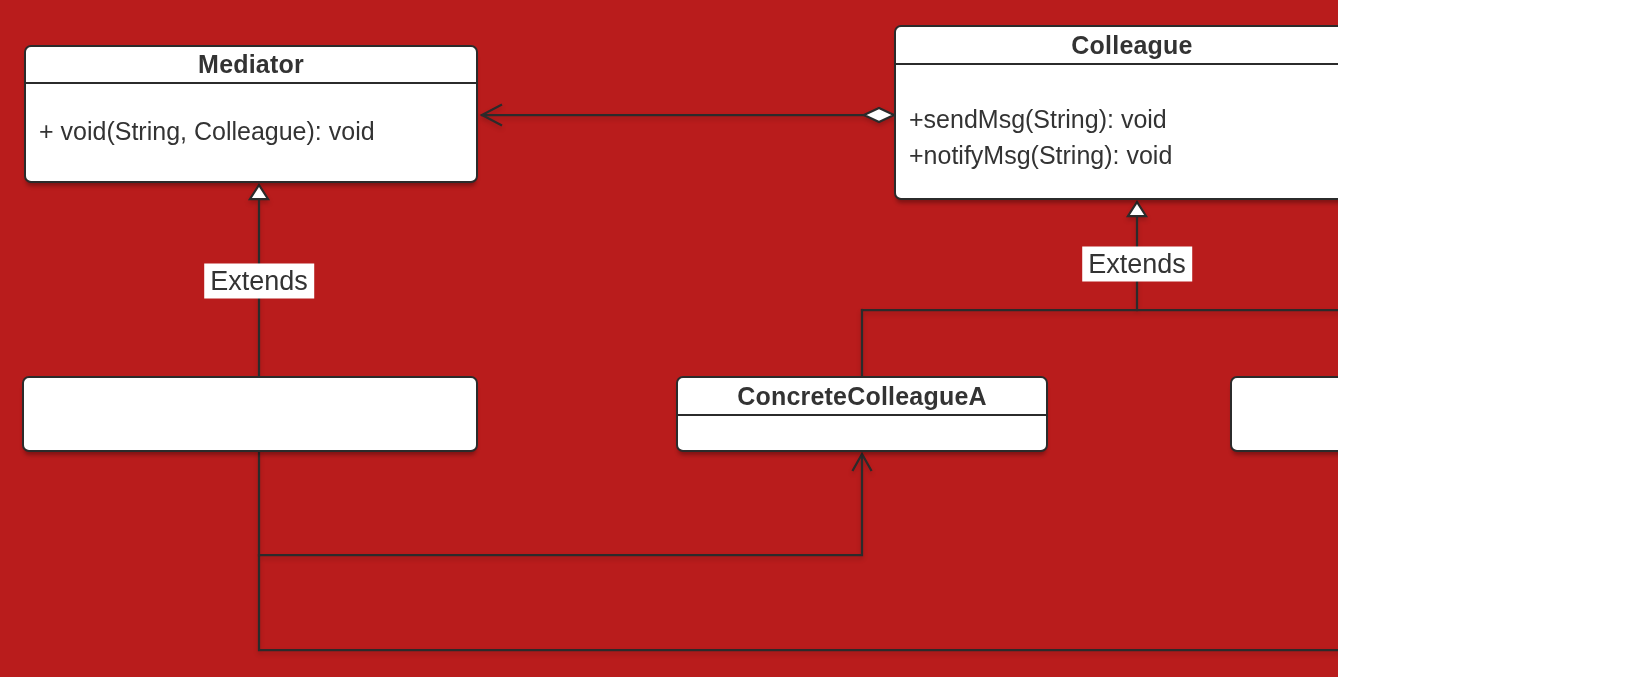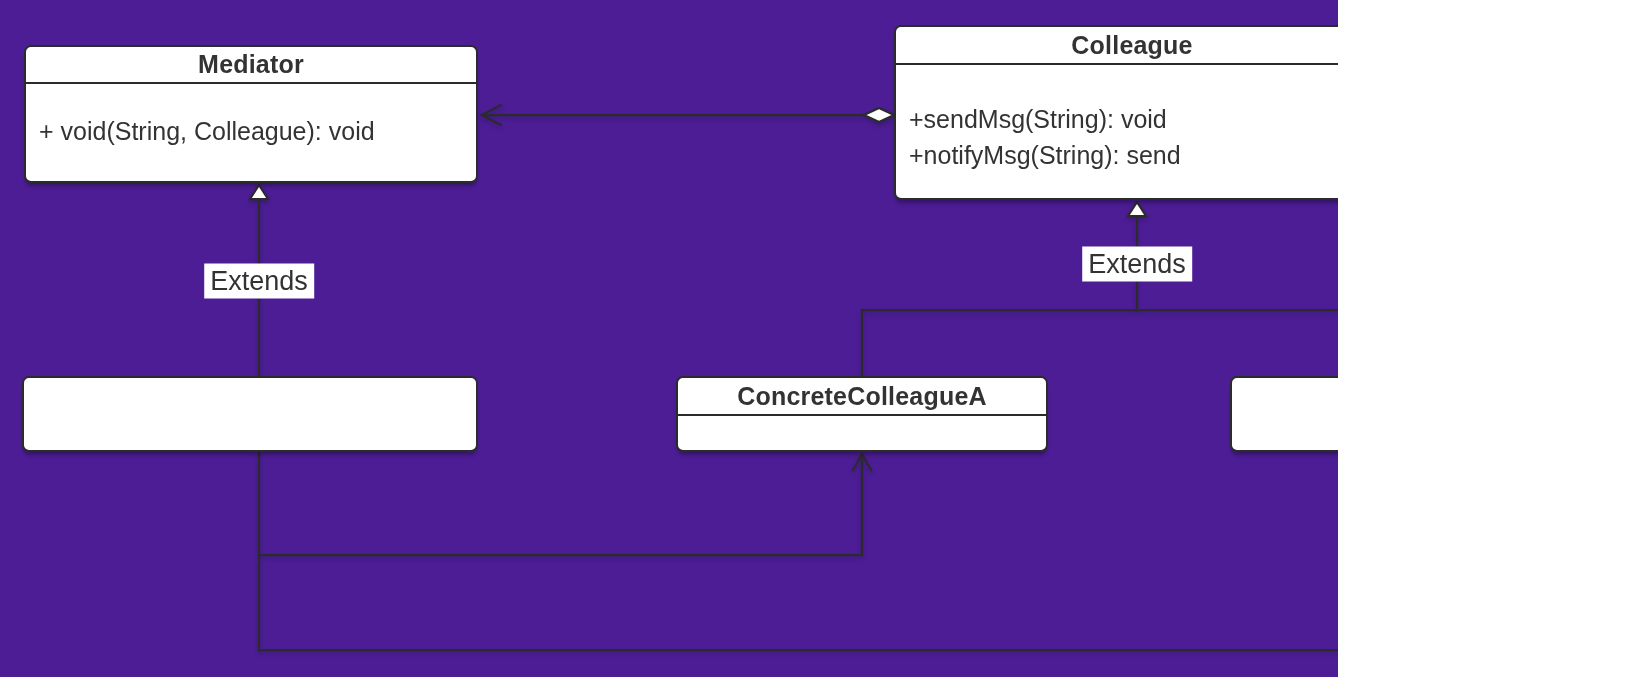--- a/index.html
+++ b/index.html
@@ -3,21 +3,21 @@
 <meta charset="utf-8">
 <style>
   * { margin: 0; padding: 0; box-sizing: border-box; }
   html, body { background: #ffffff; }
   body { font-family: "Liberation Sans", "DejaVu Sans", sans-serif; }
 
   .canvas {
     position: relative;
     width: 1338px;
     height: 677px;
-    background: #4c1d95;
+    background: #b91c1c;
     overflow: hidden;
   }
 
   svg.connectors {
     position: absolute;
     left: 0; top: 0;
     width: 1630px; height: 677px;
     filter: drop-shadow(0 3px 2px rgba(0,0,0,0.18));
   }
 
@@ -127,21 +127,21 @@
     <div class="box-title">Mediator</div>
     <div class="box-body">
       <div>+ void(String, Colleague): void</div>
     </div>
   </div>
 
   <div class="uml-box box-colleague">
     <div class="box-title">Colleague</div>
     <div class="box-body">
       <div>+sendMsg(String): void</div>
-      <div>+notifyMsg(String): send</div>
+      <div>+notifyMsg(String): void</div>
     </div>
   </div>
 
   <div class="uml-box box-concrete-mediator">
     <div class="box-body"></div>
   </div>
 
   <div class="uml-box box-concrete-colleague-a">
     <div class="box-title">ConcreteColleagueA</div>
     <div class="box-body"></div>

